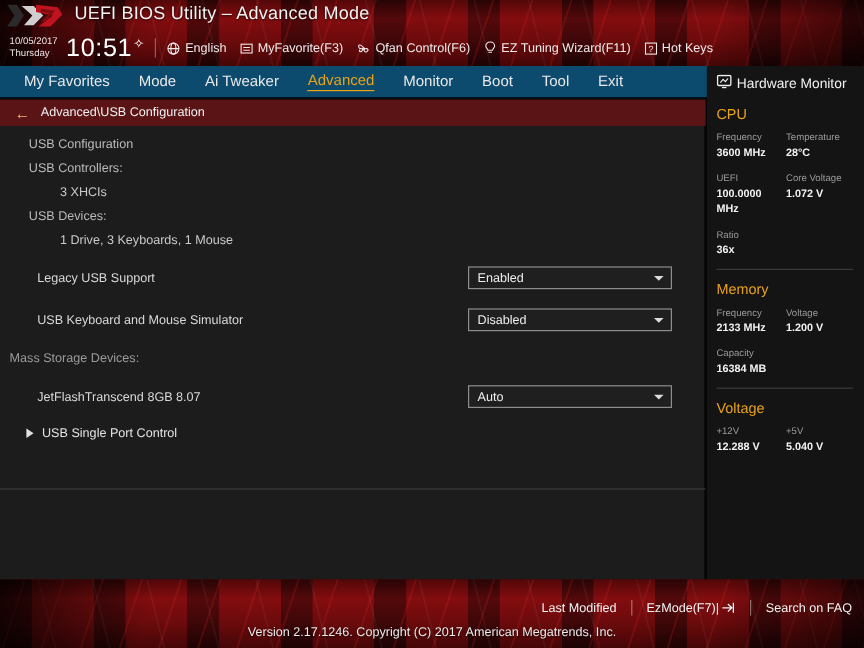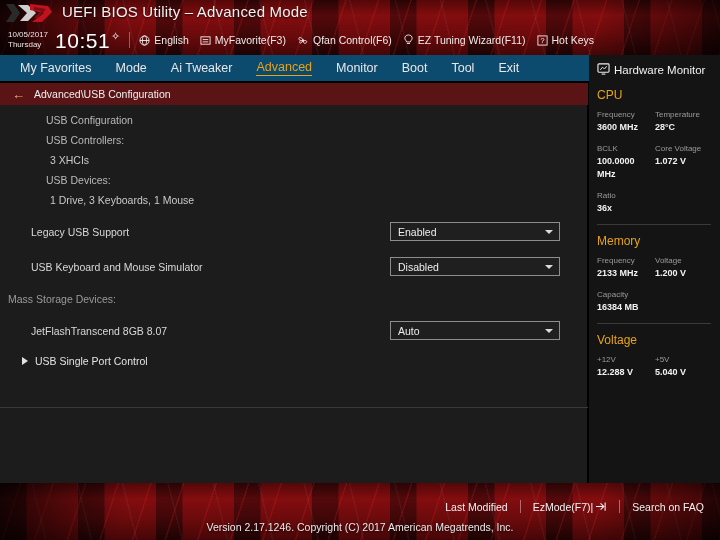--- a/index.html
+++ b/index.html
@@ -63,21 +63,21 @@
   #back-arrow-icon { color: #e8b57a; font-size: 13px; margin-right: 9px; line-height: 1; }
   #breadcrumb-text { font-size: 10.5px; color: #f0f0f0; }
 
   
   #content {
     position: absolute; left: 0; top: 105px; width: 588px; height: 378px;
     background: #1c1c1c; border-right: 1px solid #000;
   }
   #content-inner { position: relative; height: 302px; padding-top: 5px; }
   .crow { position: relative; height: 20px; display: flex; align-items: center; }
-  .clabel { font-size: 10.5px; color: #b9b9b9; padding-left: 46px; }
+  .clabel { font-size: 10.5px; color: #b9b9b9; padding-left: 24px; }
   .clabel.sub { padding-left: 50px; color: #c9c9c9; }
   .clabel.setting { color: #d8d8d8; padding-left: 31px; }
   .clabel.dim { color: #9a9a9a; padding-left: 8px; }
   .gap { height: 9px; }
 
   .setrow { position: relative; height: 26px; display: flex; align-items: center; }
   .dropdown {
     position: absolute; left: 390px; top: 3px; width: 170px; height: 19px;
     border: 1px solid #8d8d8d; background: #1f1f1f;
     display: flex; align-items: center; justify-content: space-between;
@@ -112,21 +112,21 @@
   #hw-title-text { font-size: 11.5px; color: #f0f0f0; margin-left: 4px; }
   .hw-section { color: #e8a317; font-size: 12px; margin: 0 0 7px 0; }
   .hw-grid { display: flex; margin-bottom: 9px; }
   .hw-cell { width: 58px; }
   .hw-k { font-size: 8px; color: #9a9a9a; line-height: 12px; }
   .hw-v { font-size: 9px; color: #f2f2f2; font-weight: bold; line-height: 13px; }
   .hw-rule { width: 114px; height: 1px; background: #3a3a3a; margin: 8px 0 9px 0; }
 
   
   #footer-links {
-    position: absolute; right: 16px; top: 500px;
+    position: absolute; right: 10px; top: 500px;
     display: flex; align-items: center; color: #f2f2f2; font-size: 10.5px;
   }
   .flink { white-space: nowrap; display: flex; align-items: center; }
   .fbar { width: 1px; height: 13px; background: rgba(255,255,255,.4); margin: 0 12px; }
   #version-text {
     position: absolute; left: 0; top: 521px; width: 720px; text-align: center;
     font-size: 10.5px; color: #eaeaea; text-shadow: 0 1px 2px rgba(0,0,0,.7);
   }
 </style>
 </head>
@@ -312,21 +312,21 @@
         <div class="hw-k">Frequency</div>
         <div class="hw-v">3600 MHz</div>
       </div>
       <div class="hw-cell">
         <div class="hw-k">Temperature</div>
         <div class="hw-v">28°C</div>
       </div>
     </div>
     <div class="hw-grid">
       <div class="hw-cell">
-        <div class="hw-k">BCLK</div>
+        <div class="hw-k">UEFI</div>
         <div class="hw-v">100.0000 MHz</div>
       </div>
       <div class="hw-cell">
         <div class="hw-k">Core Voltage</div>
         <div class="hw-v">1.072 V</div>
       </div>
     </div>
     <div class="hw-grid">
       <div class="hw-cell">
         <div class="hw-k">Ratio</div>

